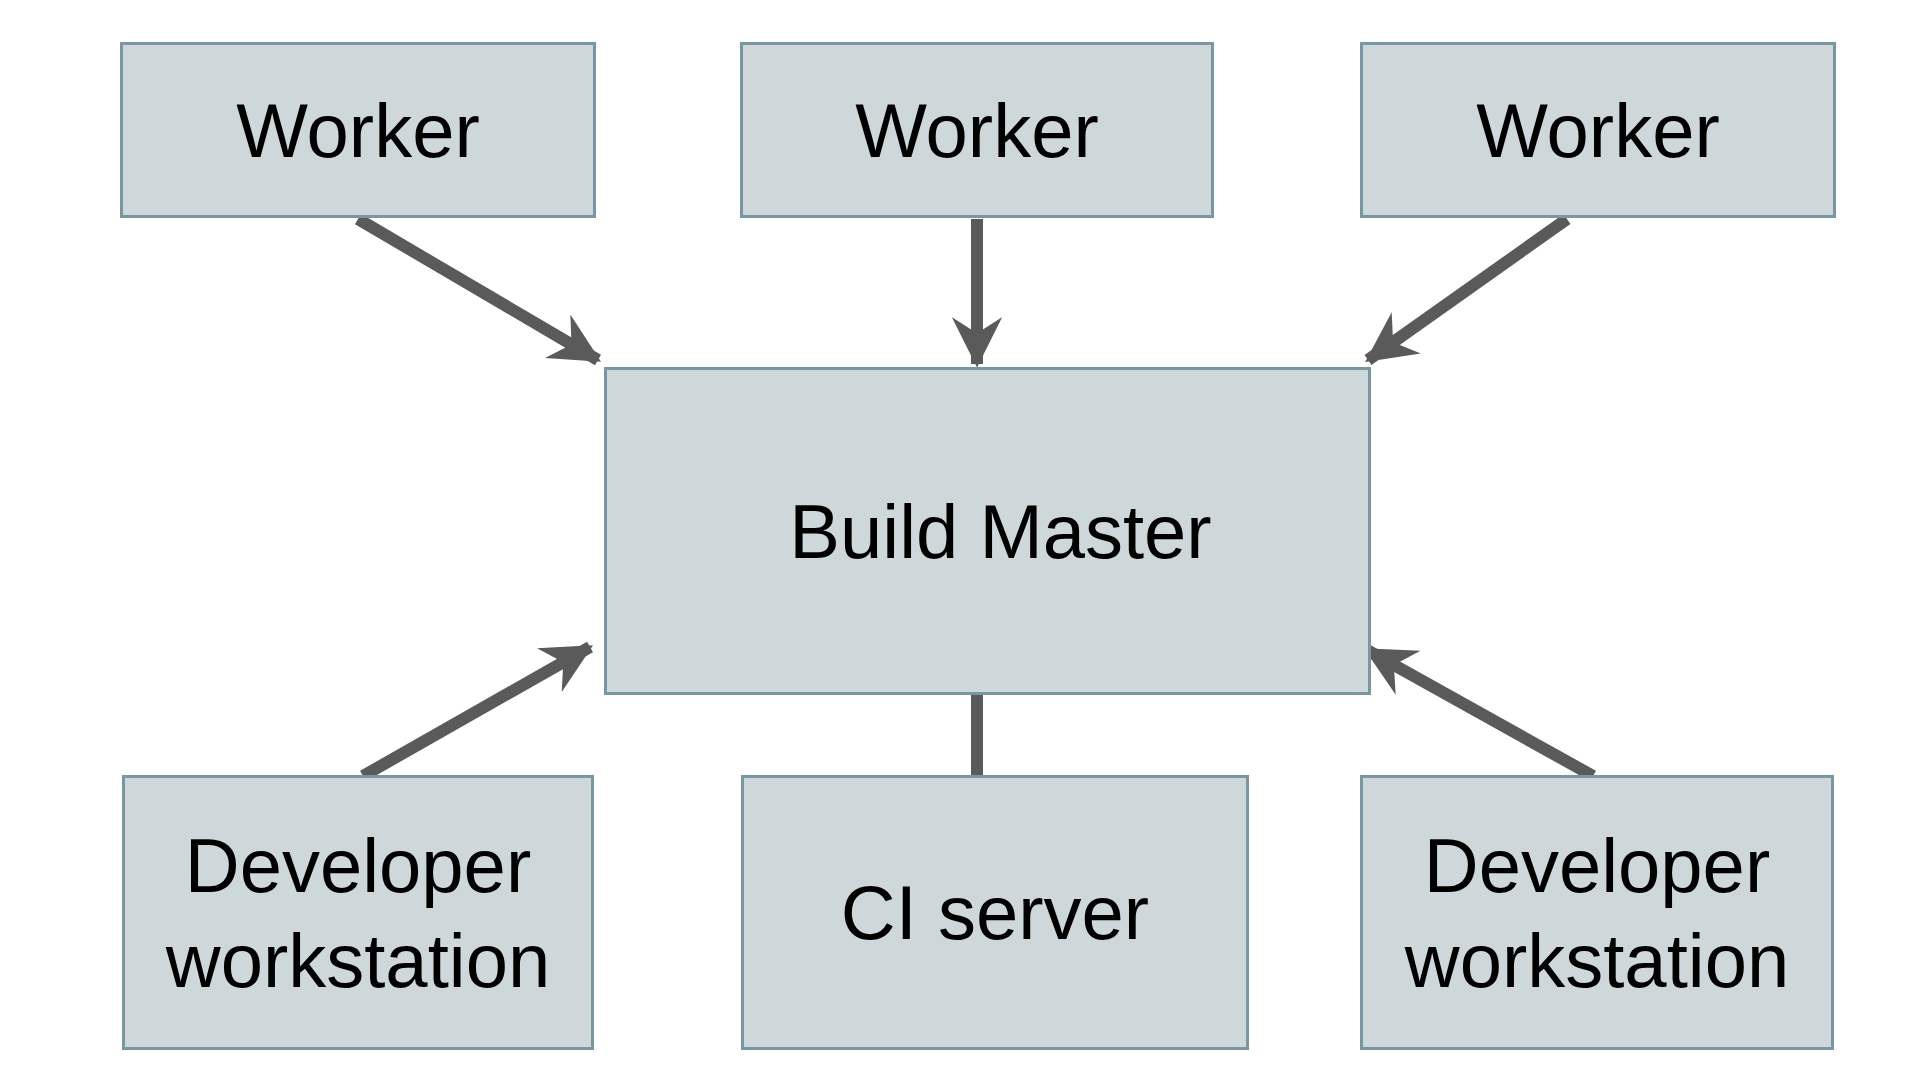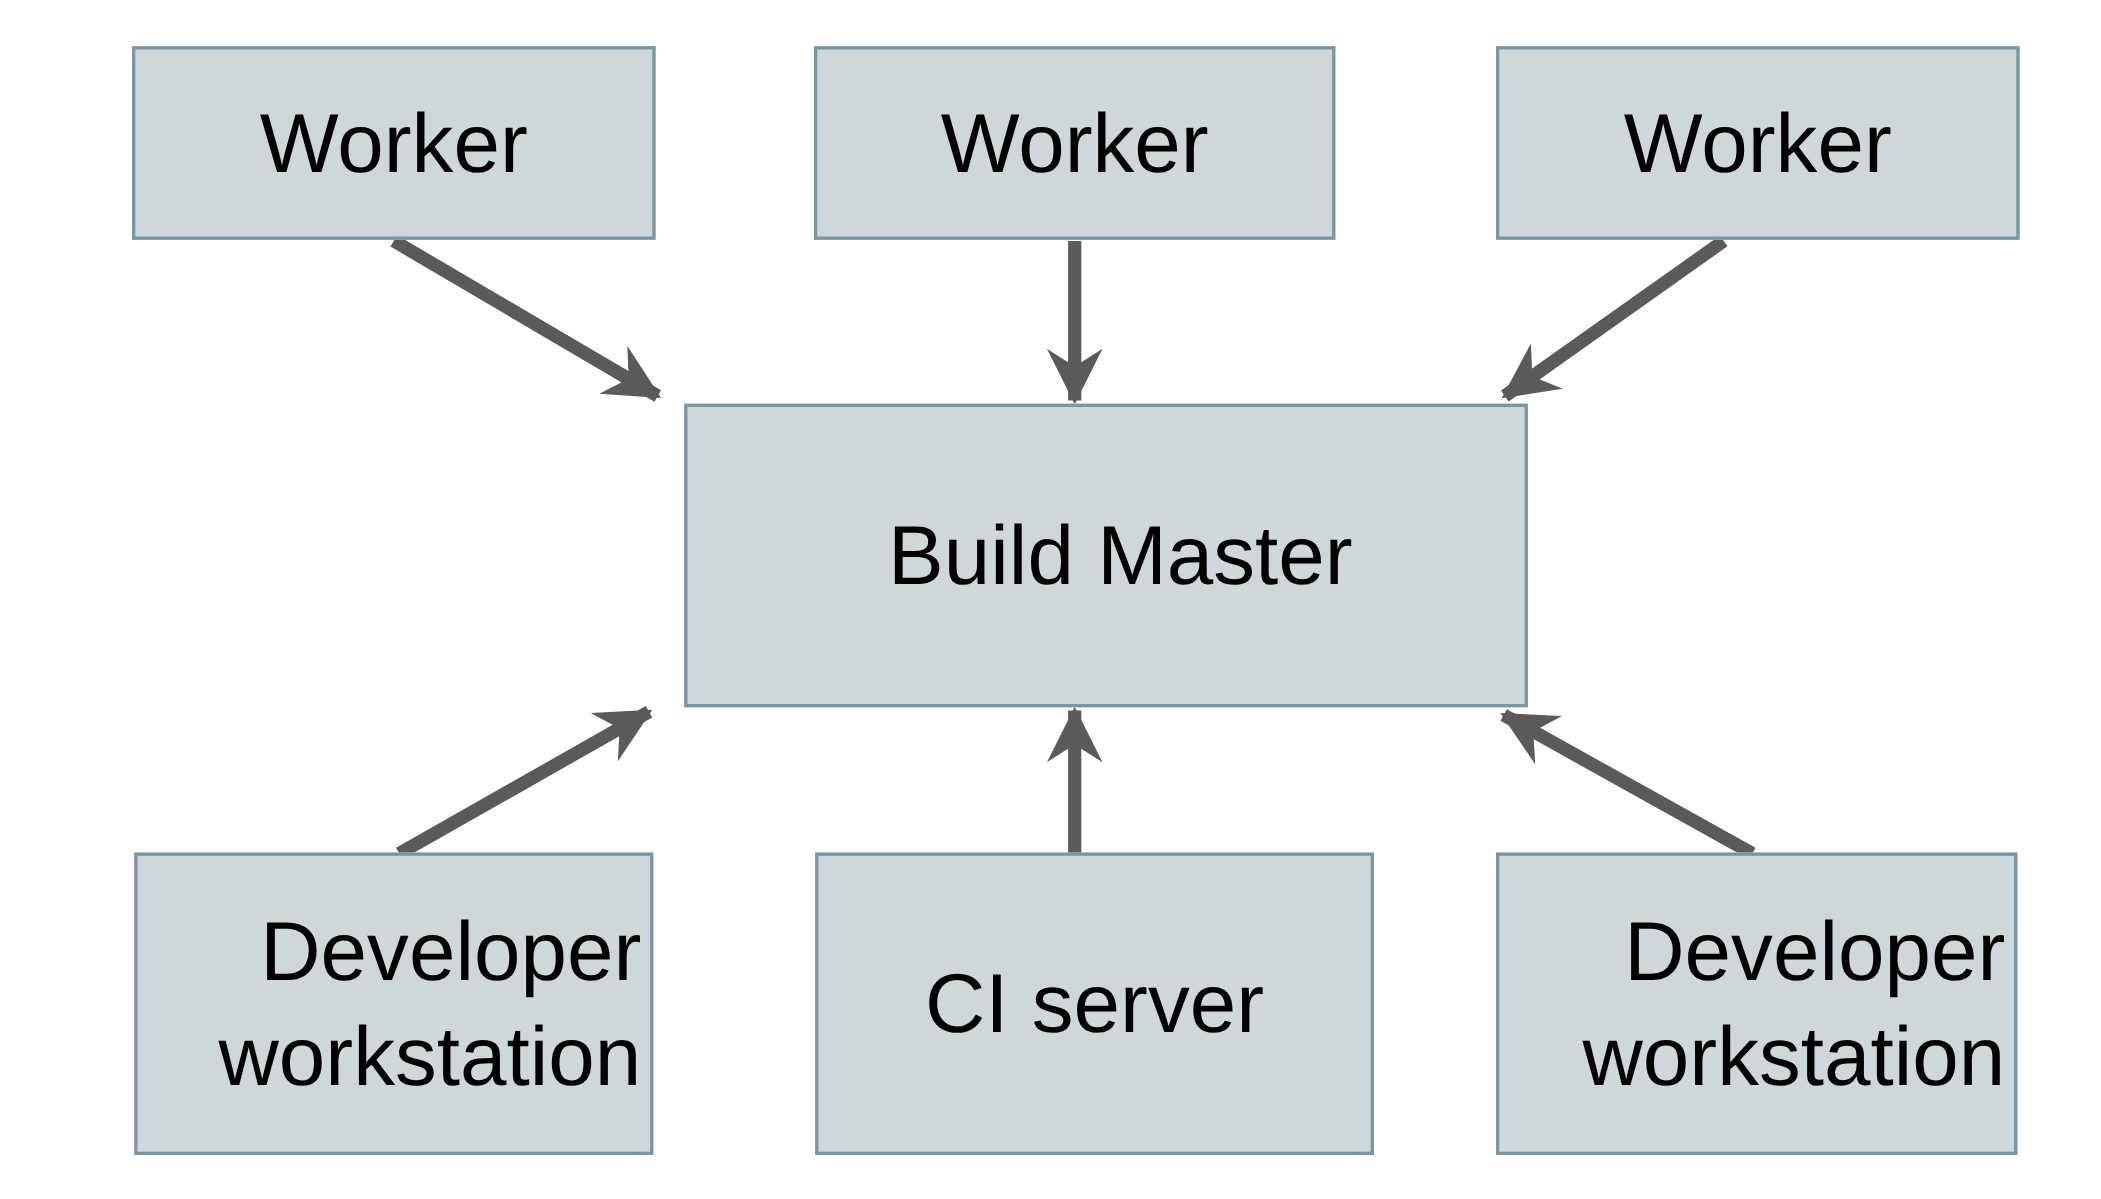--- a/index.html
+++ b/index.html
@@ -19,30 +19,30 @@
     font-family: "Liberation Sans", sans-serif;
   }
   .node {
     position: absolute;
     box-sizing: border-box;
     background: var(--node-fill);
     border: 3px solid var(--node-border);
     display: flex;
     align-items: center;
     justify-content: center;
-    text-align: right;
+    text-align: center;
     color: var(--text-color);
     font-size: 76px;
     line-height: 1.25;
     padding: 0 8px;
   }
   #n-worker-1    { left: 120px;  top: 42px;  width: 476px; height: 176px; }
   #n-worker-2    { left: 740px;  top: 42px;  width: 474px; height: 176px; }
   #n-worker-3    { left: 1360px; top: 42px;  width: 476px; height: 176px; }
-  #n-build-master{ left: 622px;  top: 367px; width: 767px; height: 276px; padding-left: 34px; }
+  #n-build-master{ left: 604px;  top: 367px; width: 767px; height: 328px; padding-left: 34px; }
   #n-dev-left    { left: 122px;  top: 775px; width: 472px; height: 275px; }
   #n-ci-server   { left: 741px;  top: 775px; width: 508px; height: 275px; }
   #n-dev-right   { left: 1360px; top: 775px; width: 474px; height: 275px; }
   #edges {
     position: absolute;
     left: 0; top: 0;
     width: 1910px;
     height: 1090px;
     pointer-events: none;
   }

